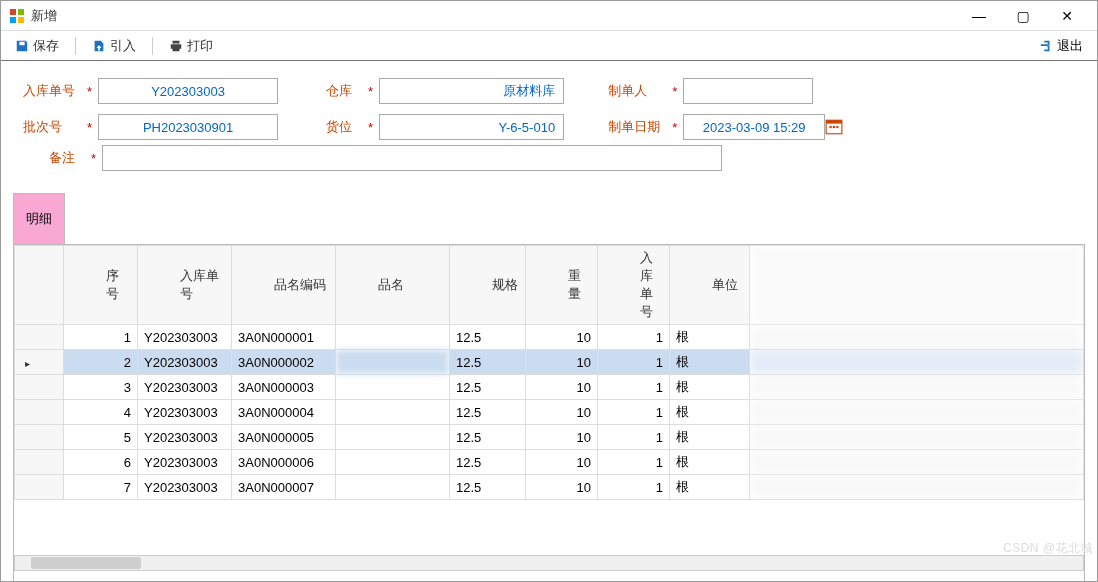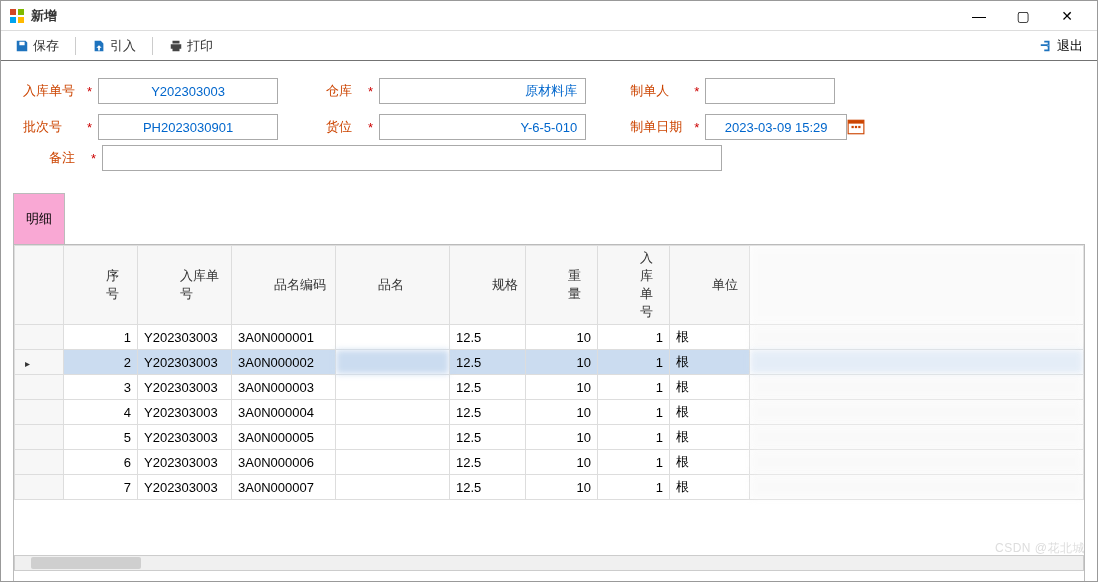--- a/index.html
+++ b/index.html
@@ -1,21 +1,21 @@
 <!DOCTYPE html>
 <html><head>
   <meta charset="utf-8">
   <style>
     * { box-sizing: border-box; margin: 0; padding: 0; font-family: "Microsoft YaHei", "SimSun", sans-serif; font-size: 13px; }
     body { background: #fff; width: 1098px; height: 582px; overflow: hidden; position: relative; border: 1px solid #999; }
     
     
     .titlebar { height: 30px; display: flex; align-items: center; padding: 0 8px; border-bottom: 1px solid #ddd; }
     .titlebar .app-icon { width: 16px; height: 16px; margin-right: 6px; display: inline-flex; }
-    .titlebar .title { flex: 1; color: #333; font-weight: bold; }
+    .titlebar .title { flex: 1; color: #333; }
     .win-controls { display: flex; }
     .win-btn { width: 44px; height: 29px; display: flex; align-items: center; justify-content: center; cursor: pointer; font-size: 14px; font-family: Arial; }
     
     
     .toolbar { height: 30px; display: flex; align-items: center; padding: 0 8px; border-bottom: 1px solid #737373; gap: 6px; }
     .tb-btn { display: inline-flex; align-items: center; gap: 4px; padding: 3px 6px; cursor: pointer; color: #333; }
     .tb-sep { width: 1px; height: 18px; background: #ccc; margin: 0 4px; }
     .tb-icon { width: 14px; height: 14px; display: inline-flex; align-items: center; justify-content: center; }
     .toolbar .spacer { flex: 1; }
     .exit-btn { color: #000000; }
@@ -25,21 +25,21 @@
     .form-row { display: flex; align-items: center; height: 36px; gap: 8px; }
     .field { display: flex; align-items: center; }
     .label { color: #cc4400; font-size: 13px; width: 62px; text-align: left; }
     .label.short { width: 40px; }
     .asterisk { color: #cc0000; margin-left: 2px; margin-right: 6px; }
     .input-box { height: 26px; border: 1px solid #aaa; padding: 0 8px; background: #fff; display: flex; align-items: center; color: #0066cc; }
     .date-box { display: flex; align-items: center; }
     .cal-icon { width: 18px; height: 18px; cursor: pointer; display:flex; align-items:center; justify-content:center;}
     .w-rk { width: 180px; justify-content: center; }
     .w-ph { width: 180px; justify-content: center; }
-    .w-ck { width: 207px; text-align: center; justify-content: flex-end; }
+    .w-ck { width: 185px; text-align: center; justify-content: flex-end; }
     .w-zdr { width: 130px; }
     .w-date { width: 142px; justify-content: center; }
     .w-remark { flex: 1; }
     .gap-lg { margin-left: 40px; }
     .gap-md { margin-left: 36px; }
     
     
     .tab-strip { display: flex; margin: 8px 0 0 12px; }
     .tab { padding: 16px 12px; border: 1px solid #bbb; border-bottom: none; background: #f9a8d4; cursor: pointer; font-size: 13px; }
     
@@ -61,21 +61,21 @@
     .row-sel td { background: #cbdcf0; }
     .row-sel .rowhead::before { content: "▸"; font-size: 10px; color: #333; margin-left: 4px; }
     td.num { text-align: right; }
     .rowhead { text-align:left; }
     .blur-area { filter: blur(3px); color:#ddd; }
     
     
     .h-scroll { position: absolute; left: 13px; right: 13px; bottom: 10px; height: 16px; background: #f0f0f0; border: 1px solid #ccc; }
     .h-thumb { position: absolute; left: 16px; top: 1px; bottom: 1px; width: 110px; background: #cfcfcf; border-radius: 2px; }
     
-    .watermark { position:absolute; right:12px; bottom:24px; color:#ddd; font-size:12px; letter-spacing:0.5px; pointer-events:none;}
+    .watermark { position:absolute; right:4px; bottom:24px; color:#ddd; font-size:12px; letter-spacing:0.5px; pointer-events:none;}
   </style>
 </head>
 <body>
 
 <div class="titlebar">
   <span class="app-icon">
     <svg viewBox="0 0 16 16">
         <rect x="1" y="1" width="6" height="6" fill="#d24726"></rect>
         <rect x="9" y="1" width="6" height="6" fill="#7fba00"></rect>
         <rect x="1" y="9" width="6" height="6" fill="#00a4ef"></rect>

